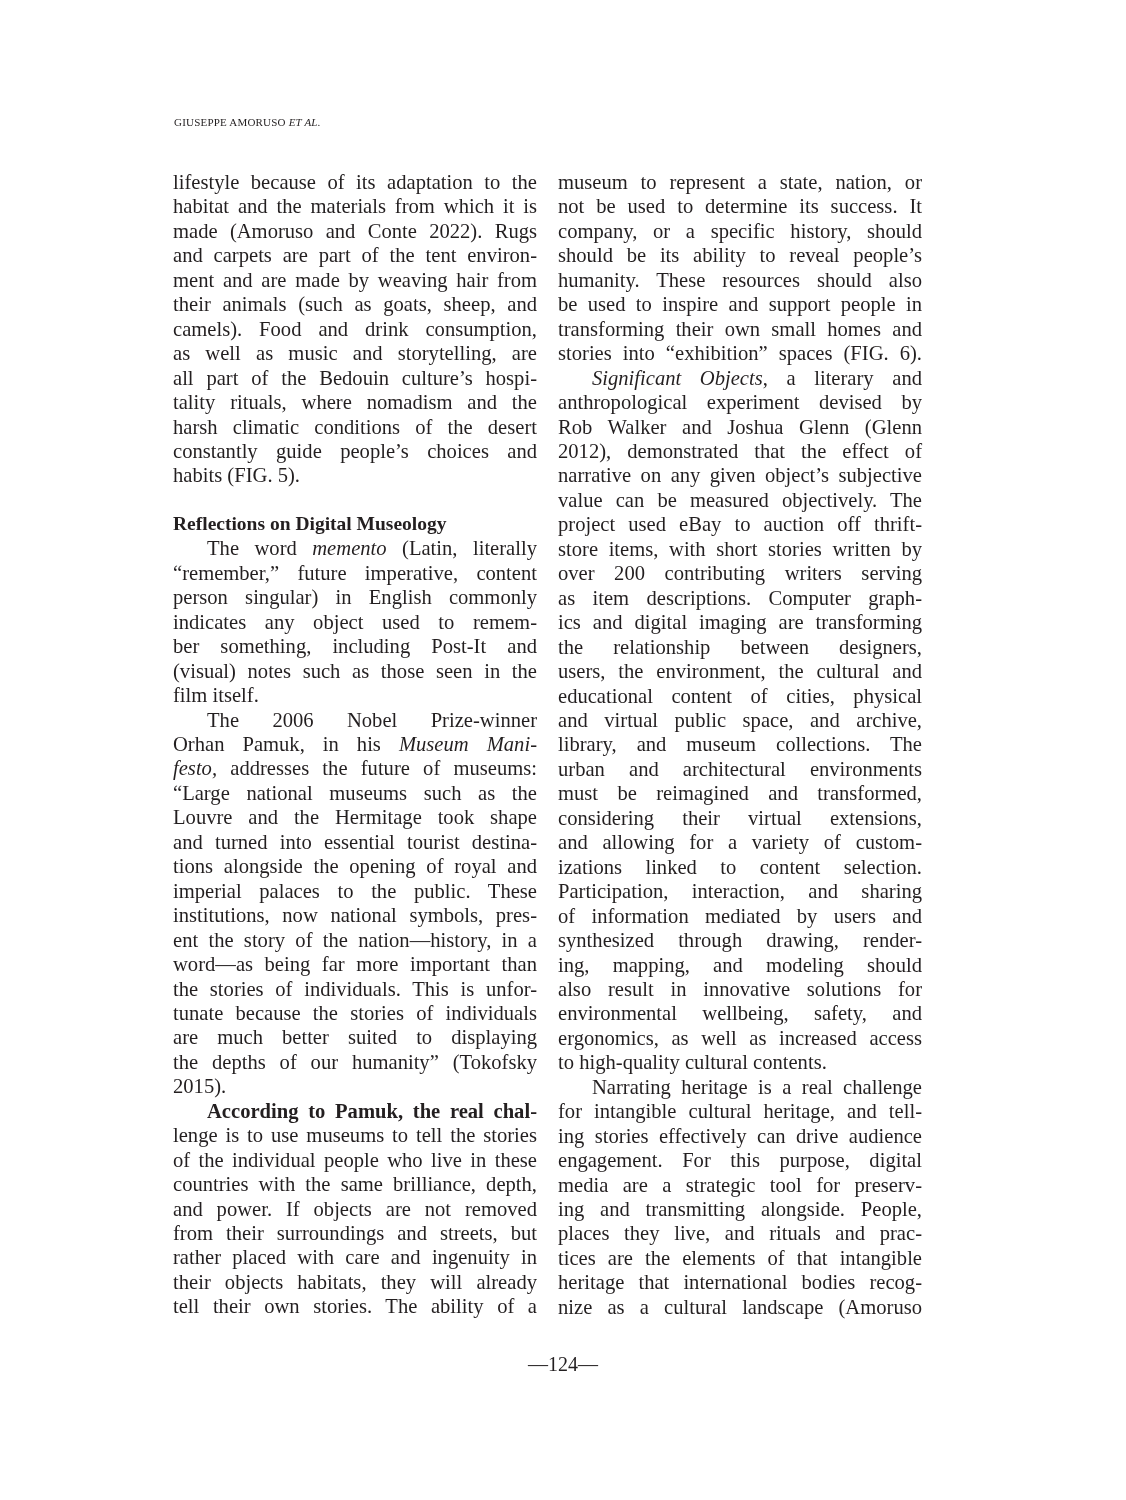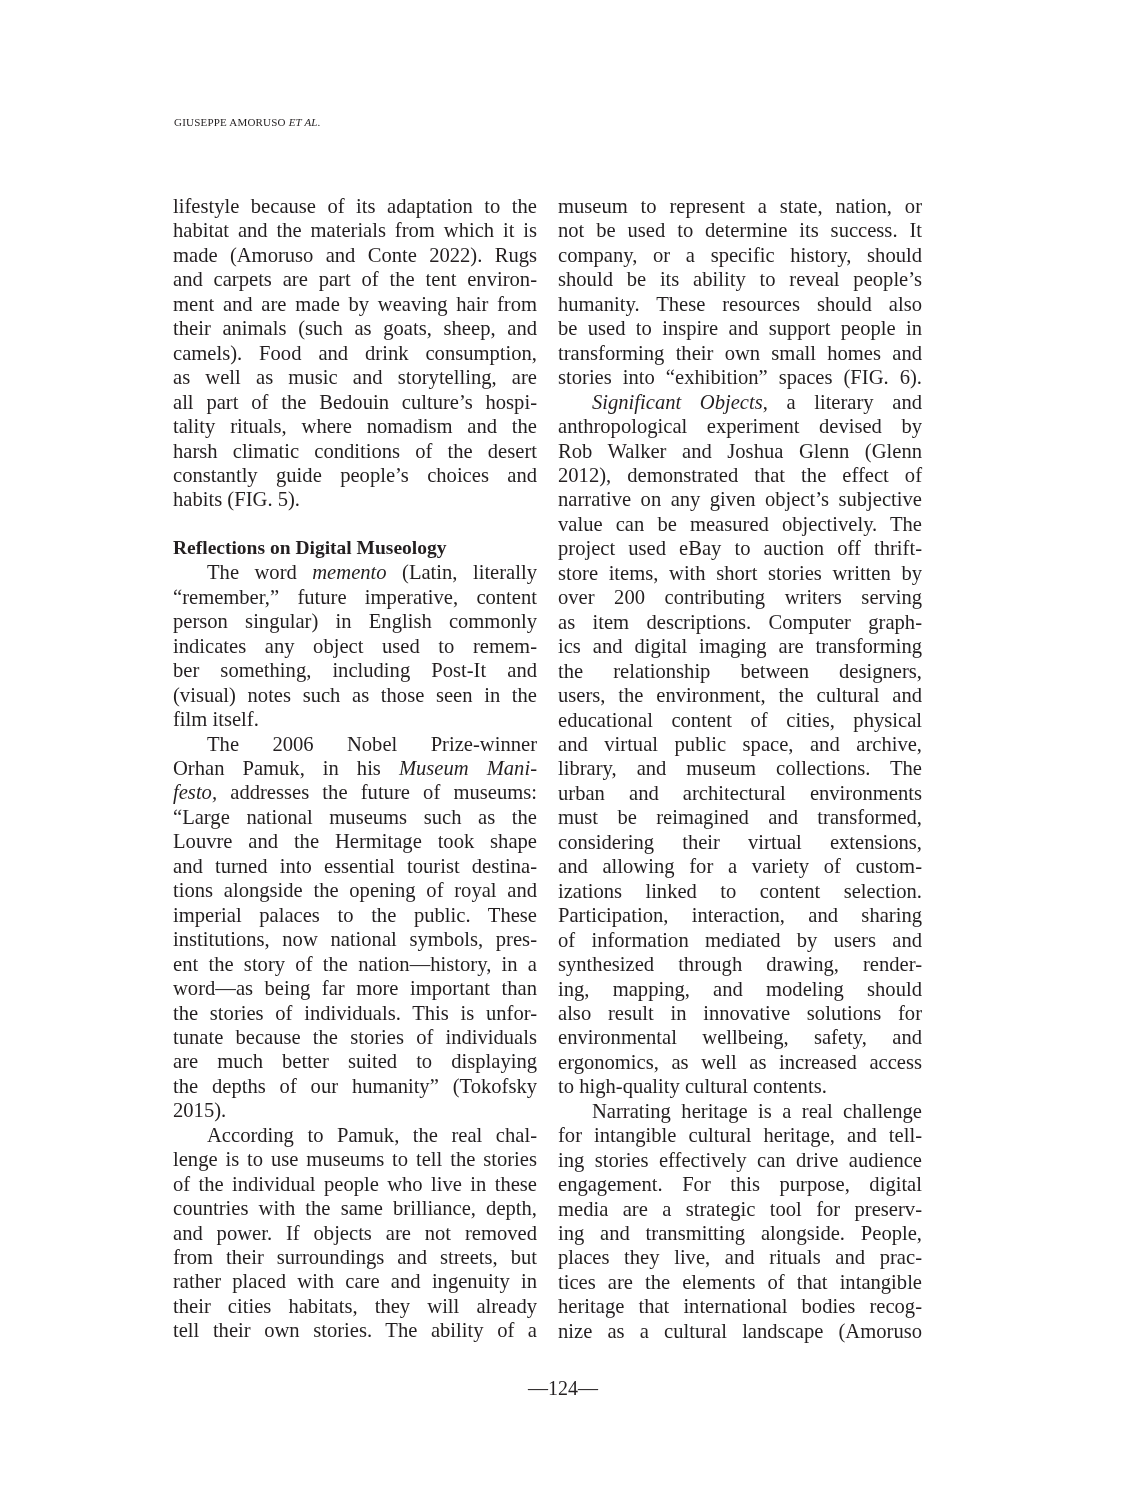--- a/index.html
+++ b/index.html
@@ -1,27 +1,27 @@
 <!DOCTYPE html>
 <html><head>
 <meta charset="utf-8">
 <style>
   html, body { margin:0; padding:0; background:#ffffff; }
   body { width:1126px; height:1500px; position:relative; overflow:hidden;
          font-family:"Liberation Serif","DejaVu Serif",serif; color:#231f20; }
   .running-head { position:absolute; left:174px; top:116px; font-size:11px; letter-spacing:0.2px; }
   .col { position:absolute; top:170px; width:364px; font-size:20.6px; line-height:24.45px;
-         text-align:justify;margin-top:24px; }
+         text-align:justify; }
   .col.left { left:173px; }
   .col.right { left:558px; }
   .col p { margin:0; }
   .col h3 { margin:24px 0 0 0; font-size:19.5px; font-weight:bold; line-height:24.45px; font-family:"Liberation Serif",serif; }
   .col span.line { display:block; text-align:justify; text-align-last:justify; white-space:nowrap; }
   .col span.line.last { text-align-last:left; }
-  .folio { position:absolute; top:1353px; left:0; width:1126px; text-align:center; font-size:20px;margin-top:24px; }
+  .folio { position:absolute; top:1353px; left:0; width:1126px; text-align:center; font-size:20px; }
 </style>
 </head>
 <body>
 
 <div class="running-head">
   <span>GIUSEPPE AMORUSO </span><i>ET AL.</i>
 </div>
 
 <div class="col left">
   <p id="lp1">
@@ -44,28 +44,28 @@
     <span class="line" style="padding-left:34px"><span>The word </span><i>memento</i><span> (Latin, literally</span></span>
     <span id="lp2"><span class="line">“remember,” future imperative, content</span><span class="line">person singular) in English commonly</span><span class="line">indicates any object used to remem-</span><span class="line">ber something, including Post-It and</span><span class="line">(visual) notes such as those seen in the</span><span class="line last">film itself.</span></span>
   </p>
   <p>
     <span class="line" style="padding-left:34px">The 2006 Nobel Prize-winner</span>
     <span class="line"><span>Orhan Pamuk, in his </span><i>Museum Mani-</i></span>
     <span class="line"><i>festo,</i><span> addresses the future of museums:</span></span>
     <span id="lp3"><span class="line">“Large national museums such as the</span><span class="line">Louvre and the Hermitage took shape</span><span class="line">and turned into essential tourist destina-</span><span class="line">tions alongside the opening of royal and</span><span class="line">imperial palaces to the public. These</span><span class="line">institutions, now national symbols, pres-</span><span class="line">ent the story of the nation—history, in a</span><span class="line">word—as being far more important than</span><span class="line">the stories of individuals. This is unfor-</span><span class="line">tunate because the stories of individuals</span><span class="line">are much better suited to displaying</span><span class="line">the depths of our humanity” (Tokofsky</span><span class="line last">2015).</span></span>
   </p>
   <p id="lp4">
-      <span class="line" style="padding-left: 34px;">According to Pamuk, the real chal-</span>
+      <span class="line" style="padding-left: 34px; font-weight: bold;">According to Pamuk, the real chal-</span>
       <span class="line">lenge is to use museums to tell the stories</span>
       <span class="line">of the individual people who live in these</span>
       <span class="line">countries with the same brilliance, depth,</span>
       <span class="line">and power. If objects are not removed</span>
       <span class="line">from their surroundings and streets, but</span>
       <span class="line">rather placed with care and ingenuity in</span>
-      <span class="line">their cities habitats, they will already</span>
+      <span class="line">their objects habitats, they will already</span>
       <span class="line">tell their own stories. The ability of a</span>
     </p>
 </div>
 
 <div class="col right">
   <p id="rp1">
       <span class="line">museum to represent a state, nation, or</span>
       <span class="line">not be used to determine its success. It</span>
       <span class="line">company, or a specific history, should</span>
       <span class="line">should be its ability to reveal people’s</span>

